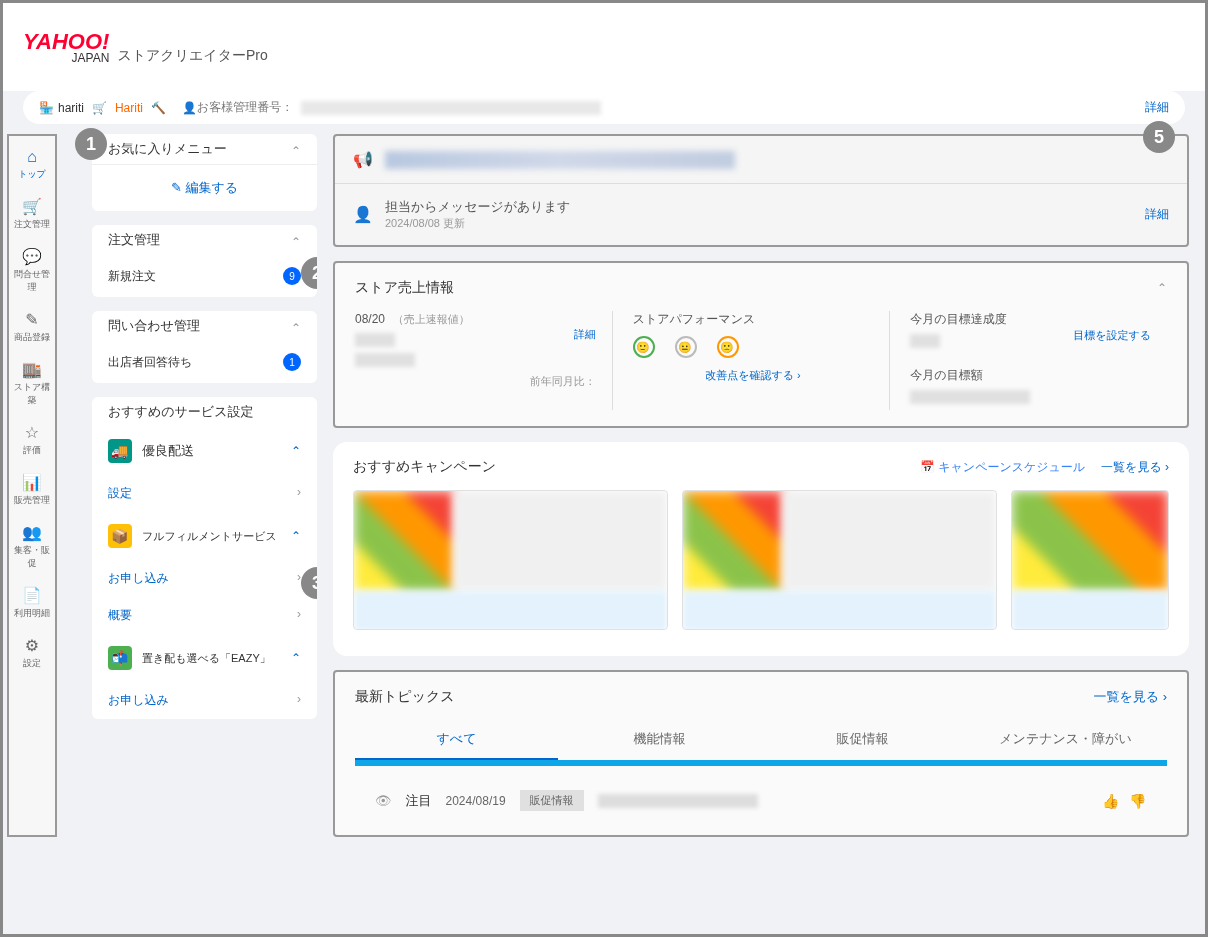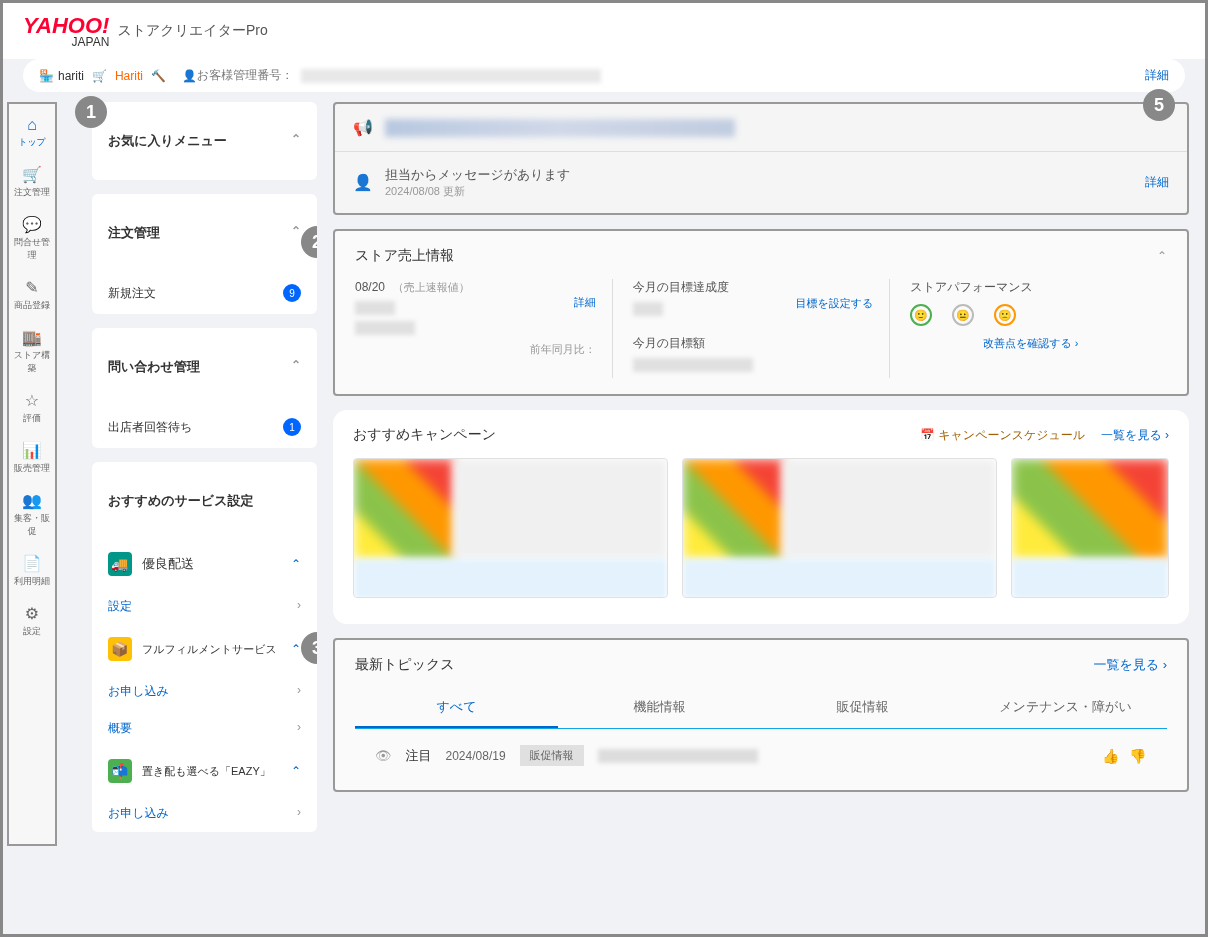--- a/index.html
+++ b/index.html
@@ -1,18 +1,18 @@
 <!DOCTYPE html>
 <html><head>
 <meta charset="utf-8">
 <style>
 * { box-sizing: border-box; margin: 0; padding: 0; font-family: "Hiragino Kaku Gothic ProN", "メイリオ", Meiryo, sans-serif; }
 body { background: #f0f2f5; font-size: 13px; color: #333; border: 3px solid #888; width: 1208px; height: 937px; overflow: hidden; }
 
-.header { background: #fff; padding: 10px 20px; display: flex; align-items: center; }
+.header { background: #fff; padding: 26px 20px; display: flex; align-items: flex-end; }
 .logo { font-weight: bold; font-size: 22px; color: #ff0033; font-style: italic; }
 .logo-jp { font-size: 12px; color: #333; display: block; text-align: right; font-style: normal; margin-top: -4px; }
 .prod-name { margin-left: 8px; font-size: 14px; color: #555; }
 .top-links { margin-left: auto; font-size: 12px; }
 .top-links a { color: #0066cc; text-decoration: none; margin: 0 2px; }
 .top-links .sep { color: #999; }
 .faq-box { border: 3px solid #d32f2f; padding: 2px 4px; }
 
 .subheader { background: #fff; margin: 0 20px 10px; border-radius: 24px; padding: 8px 16px; display: flex; align-items: center; font-size: 12px; }
 .subheader .store-ic { margin-right: 4px; }
@@ -23,21 +23,21 @@
 .subheader .detail-btn { margin-left: auto; color: #0066cc; font-size: 12px; }
 
 .main { display: flex; }
 .iconbar { width: 50px; background: #f7f7f7; border: 2px solid #999; margin: 0 0 0 4px; padding: 4px 0; }
 .iconbar .item { text-align: center; padding: 8px 2px; font-size: 9px; color: #666; cursor: pointer; }
 .iconbar .item.active { color: #0066cc; }
 .iconbar .ic { font-size: 16px; display: block; margin-bottom: 2px; }
 
 .sidepanel { width: 225px; margin-left: 35px; }
 .panel { background: #fff; border-radius: 6px; margin-bottom: 14px; overflow: hidden; }
-.panel-h { padding: 30px 16px; font-size: 13px; font-weight: 700; display: flex; align-items: flex-start; justify-content: space-between; cursor: pointer; }
+.panel-h { padding: 6px 16px; font-size: 13px; font-weight: 400; display: flex; align-items: flex-end; justify-content: space-between; cursor: pointer; }
 .chev { color: #999; font-size: 12px; }
 .chev.blue { color: #0066cc; }
 .edit-link { text-align: center; padding: 14px; color: #0066cc; font-size: 13px; border-top: 1px solid #eee; cursor: pointer; }
 .panel-item { padding: 12px 16px; font-size: 12px; display: flex; align-items: center; justify-content: space-between; cursor: pointer; }
 .badge { background: #0066ff; color: #fff; border-radius: 50%; width: 18px; height: 18px; font-size: 10px; display: inline-flex; align-items: center; justify-content: center; }
 .svc-item { padding: 12px 16px; display: flex; align-items: center; gap: 10px; }
 .svc-ic { width: 24px; height: 24px; border-radius: 4px; display: flex; align-items: center; justify-content: center; color: #fff; font-size: 14px; }
 .svc-ic.teal { background: #009688; }
 .svc-ic.yellow { background: #ffc107; color: #333; }
 .svc-ic.green { background: #4caf50; }
@@ -67,34 +67,34 @@
 .face { width: 22px; height: 22px; border-radius: 50%; border: 2px solid; display: flex; align-items: center; justify-content: center; font-size: 11px; }
 .face.g { border-color: #4caf50; color: #4caf50; }
 .face.y { border-color: #bbb; color: #bbb; }
 .face.o { border-color: #ff9800; color: #ff9800; }
 .improve { color: #0066cc; font-size: 11px; text-align: center; margin-top: 10px; cursor: pointer; }
 
 .camp-box { background: #fff; border-radius: 14px; padding: 16px 20px; margin-bottom: 14px; }
 .camp-h { display: flex; align-items: center; margin-bottom: 14px; }
 .camp-h h3 { font-size: 14px; font-weight: normal; }
 .camp-links { margin-left: auto; font-size: 12px; display: flex; gap: 16px; align-items: center; }
-.camp-links .sched { color: #a16207; }
+.camp-links .sched { color: #3b82f6; }
 .camp-links .all { color: #0066cc; cursor: pointer; }
 .camp-cards { display: flex; gap: 14px; margin-bottom: 10px; }
 .camp-card { flex: 1; border: 1px solid #e0e0e0; border-radius: 4px; height: 140px; overflow: hidden; }
 .camp-top { height: 100px; display: flex; }
 .camp-pix { width: 100px; background: linear-gradient(45deg, #ffeb3b 25%, #8bc34a 25% 50%, #ff9800 50% 75%, #f44336 75%); filter: blur(6px); }
 .camp-txt { flex: 1; background: #f0f0f0; filter: blur(4px); }
 .camp-bot { height: 40px; background: #e3f2fd; filter: blur(3px); }
 .camp-note { font-size: 11px; color: #666; }
 
 .topic-box { background: #fafafa; border: 2px solid #999; border-radius: 4px; padding: 16px 20px; }
 .topic-h { display: flex; justify-content: space-between; margin-bottom: 14px; }
 .topic-h h3 { font-size: 14px; font-weight: normal; }
-.tabs { display: flex; border-bottom: 1px solid #0ea5e9; margin-bottom: 8px; }
+.tabs { display: flex; border-bottom: 6px solid #0ea5e9; margin-bottom: 16px; }
 .tab { flex: 1; text-align: center; padding: 10px; font-size: 13px; color: #666; cursor: pointer; }
 .tab.active { color: #0066cc; border-bottom: 2px solid #0066cc; }
 .topic-row { display: flex; align-items: center; gap: 14px; padding: 8px 20px; }
 .eye { color: #999; }
 .att { font-size: 13px; }
 .tdate { font-size: 12px; color: #666; }
 .ttag { background: #e0e0e0; padding: 3px 10px; font-size: 11px; color: #666; }
 .tblur { height: 14px; width: 160px; background: #ddd; filter: blur(2px); }
 .thumbs { margin-left: auto; display: flex; gap: 10px; color: #999; font-size: 14px; }
 
@@ -143,20 +143,21 @@
     <div class="item"><span class="ic">📄</span><span>利用明細</span></div>
     <div class="item"><span class="ic">⚙</span><span>設定</span></div>
   </div>
 
   <div class="sidepanel">
     <div class="panel">
       <div class="panel-h">
           <span>お気に入りメニュー</span>
           <span class="chev">⌃</span>
         </div>
+      <div class="edit-link"><span>✎ </span><span>編集する</span></div>
     </div>
 
     <div class="panel rel">
       <div class="marker gray" style="right:-16px;top:32px">2</div>
       <div class="panel-h">
           <span>注文管理</span>
           <span class="chev">⌃</span>
         </div>
       <div class="panel-item">
           <span>新規注文</span>
@@ -240,34 +241,34 @@
           <span class="sc-label">08/20</span>
           <span class="sc-sub">（売上速報値）</span>
           <div style="clear:both">
               <span class="sc-link">詳細</span>
             </div>
           <div class="sc-blur" style="width:40px"></div>
           <div class="sc-blur" style="width:60px"></div>
           <div style="text-align:right"><span class="sc-sub">前年同月比：</span></div>
         </div>
         <div class="sales-col">
-          <div class="sc-label">今月の目標達成度</div>
-          <div class="sc-blur" style="width:30px;display:inline-block"></div>
-          <span class="sc-link">目標を設定する</span>
-          <div class="sc-label" style="margin-top:10px">今月の目標額</div>
-          <div class="sc-blur" style="width:120px"></div>
-        </div>
-        <div class="sales-col">
           <div class="sc-label">ストアパフォーマンス</div>
           <div class="faces">
             <span class="face g">🙂</span>
             <span class="face y">😐</span>
             <span class="face o">🙁</span>
           </div>
           <div class="improve">改善点を確認する ›</div>
+        </div>
+        <div class="sales-col">
+          <div class="sc-label">今月の目標達成度</div>
+          <div class="sc-blur" style="width:30px;display:inline-block"></div>
+          <span class="sc-link">目標を設定する</span>
+          <div class="sc-label" style="margin-top:10px">今月の目標額</div>
+          <div class="sc-blur" style="width:120px"></div>
         </div>
       </div>
     </div>
 
     <div class="camp-box">
       <div class="camp-h">
         <h3>おすすめキャンペーン</h3>
         <div class="camp-links">
           <span class="sched"><span>📅 </span><span>キャンペーンスケジュール</span></span>
           <span class="all">一覧を見る ›</span>

